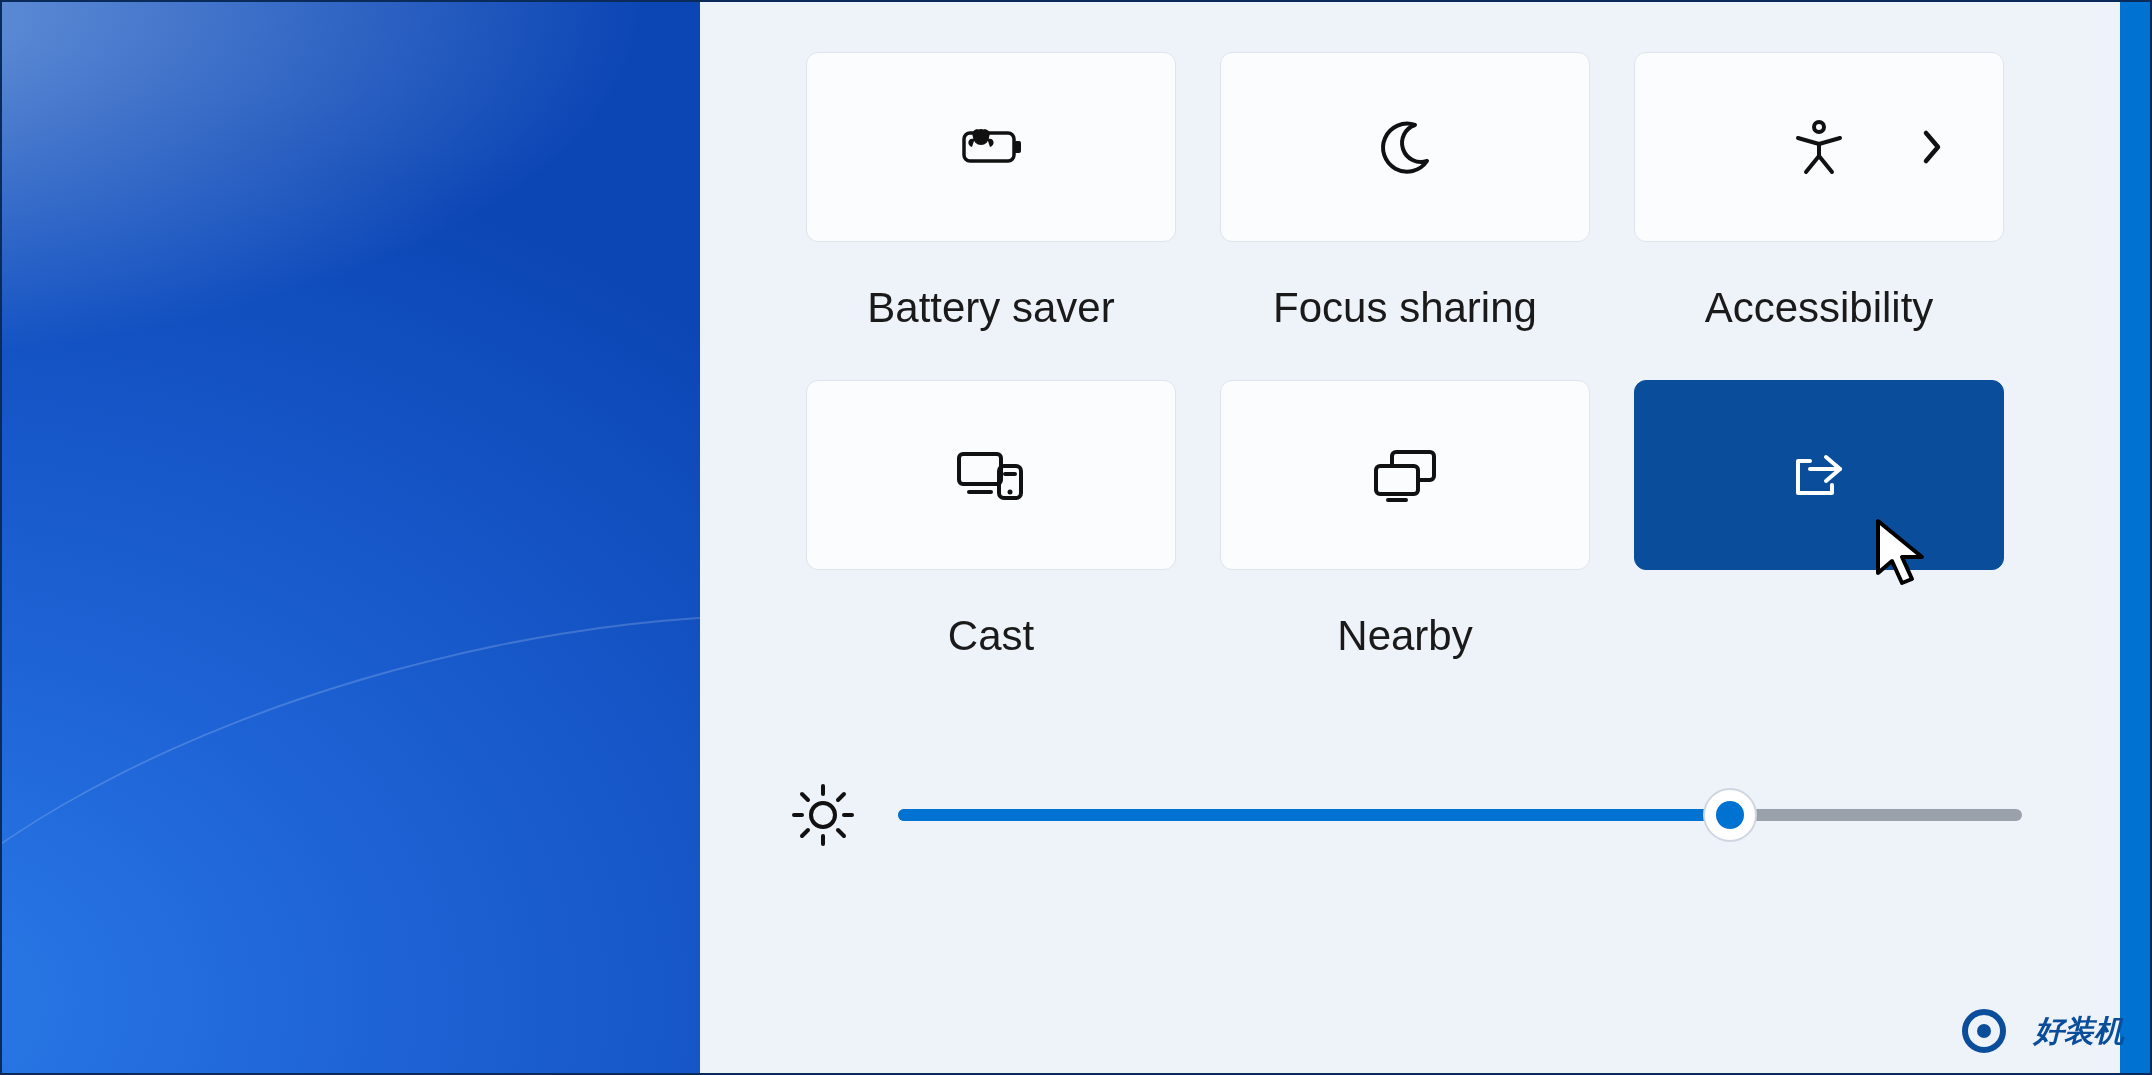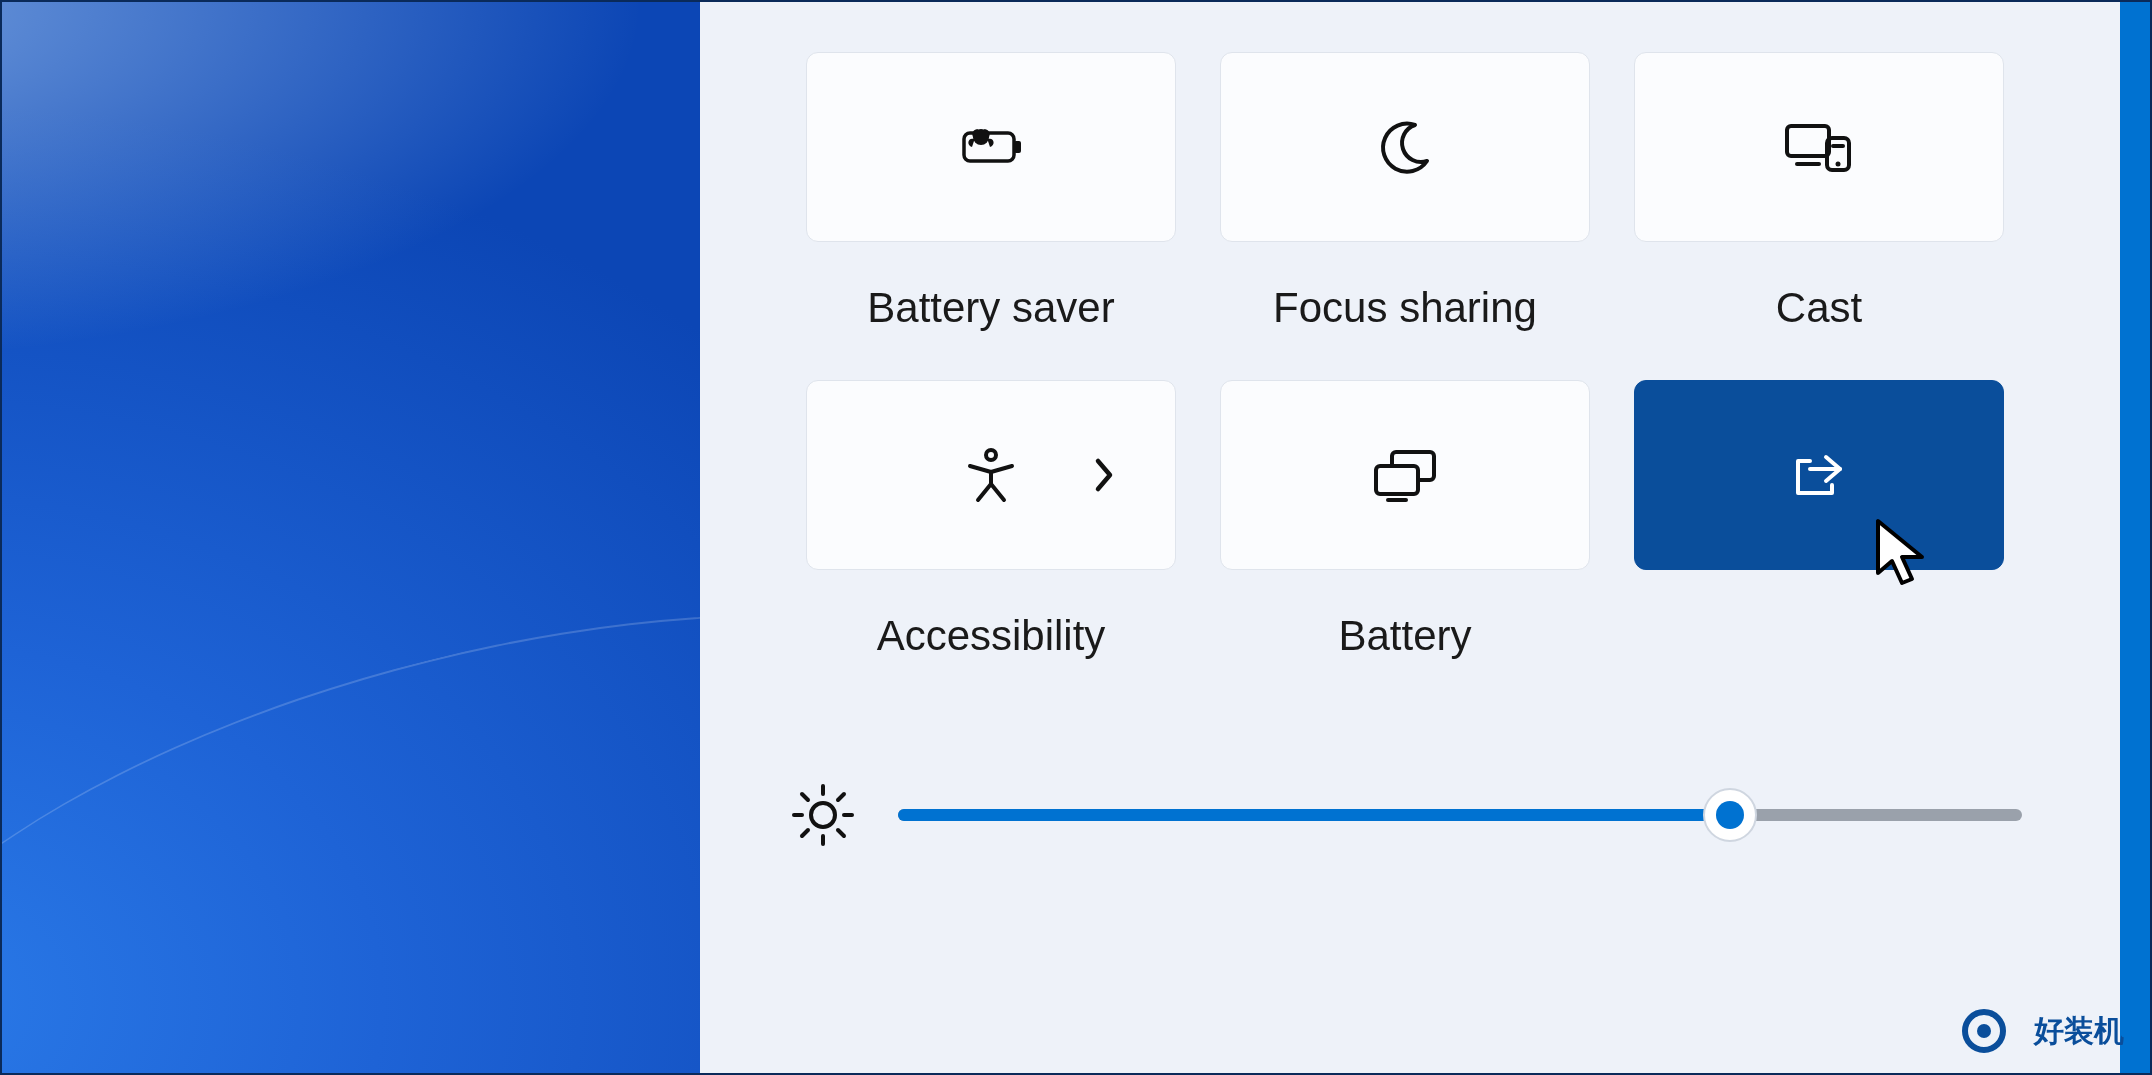--- a/index.html
+++ b/index.html
@@ -147,20 +147,21 @@
     .watermark {
       position: absolute;
       right: 26px;
       bottom: 20px;
       display: flex;
       align-items: center;
       gap: 28px;
       font-size: 30px;
       color: #0a4e9b;
       font-weight: 600;
+      font-style: italic;
     }
     .watermark .wm-ring{
       width:44px;height:44px;border-radius:50%;
       border:6px solid #0a4e9b;
       display:flex;align-items:center;justify-content:center;
     }
     .watermark .wm-dot{
       width:14px;height:14px;border-radius:50%;background:#0a4e9b;
     }
 
@@ -199,63 +200,63 @@
               <path d="M40 8 A24 24 0 1 0 52 44 A18 18 0 0 1 40 8 Z"></path>
             </svg>
           </span>
         </div>
         <div class="tile-label">Focus sharing</div>
       </div>
 
       <div class="tile-group">
         <div class="tile">
           <span>
+            <svg width="58" height="58" viewBox="0 0 58 58" fill="none" stroke="#111" stroke-width="4" stroke-linecap="round" stroke-linejoin="round">
+              <circle cx="29" cy="9" r="5"></circle>
+              <path d="M8 20 L29 26 L50 20"></path>
+              <path d="M29 26 L29 38"></path>
+              <path d="M29 38 L16 54"></path>
+              <path d="M29 38 L42 54"></path>
+            </svg>
+          </span>
+          <span class="chevron-sub">
+            <svg width="26" height="40" viewBox="0 0 26 40" fill="none" stroke="#111" stroke-width="4.5" stroke-linecap="round" stroke-linejoin="round">
+              <path d="M7 6 L19 20 L7 34"></path>
+            </svg>
+          </span>
+        </div>
+        <div class="tile-label">Accessibility</div>
+      </div>
+
+      <div class="tile-group">
+        <div class="tile">
+          <span>
             <svg width="72" height="54" viewBox="0 0 72 54" fill="none" stroke="#111" stroke-width="4" stroke-linecap="round" stroke-linejoin="round">
               <rect x="4" y="6" width="42" height="30" rx="4"></rect>
               <line x1="14" y1="44" x2="36" y2="44"></line>
               <rect x="44" y="18" width="22" height="32" rx="5"></rect>
               <circle cx="55" cy="44" r="2.5" fill="#111" stroke="none"></circle>
               <line x1="50" y1="26" x2="60" y2="26"></line>
             </svg>
           </span>
         </div>
         <div class="tile-label">Cast</div>
       </div>
 
       <div class="tile-group">
         <div class="tile">
           <span>
-            <svg width="58" height="58" viewBox="0 0 58 58" fill="none" stroke="#111" stroke-width="4" stroke-linecap="round" stroke-linejoin="round">
-              <circle cx="29" cy="9" r="5"></circle>
-              <path d="M8 20 L29 26 L50 20"></path>
-              <path d="M29 26 L29 38"></path>
-              <path d="M29 38 L16 54"></path>
-              <path d="M29 38 L42 54"></path>
-            </svg>
-          </span>
-          <span class="chevron-sub">
-            <svg width="26" height="40" viewBox="0 0 26 40" fill="none" stroke="#111" stroke-width="4.5" stroke-linecap="round" stroke-linejoin="round">
-              <path d="M7 6 L19 20 L7 34"></path>
-            </svg>
-          </span>
-        </div>
-        <div class="tile-label">Accessibility</div>
-      </div>
-
-      <div class="tile-group">
-        <div class="tile">
-          <span>
             <svg width="70" height="54" viewBox="0 0 70 54" fill="none" stroke="#111" stroke-width="4" stroke-linecap="round" stroke-linejoin="round">
               <rect x="22" y="4" width="42" height="28" rx="4"></rect>
               <rect x="6" y="18" width="42" height="28" rx="4" fill="#fbfcfe"></rect>
               <line x1="18" y1="52" x2="36" y2="52"></line>
             </svg>
           </span>
         </div>
-        <div class="tile-label">Battery</div>
+        <div class="tile-label">Nearby</div>
       </div>
 
       <div class="tile-group">
         <div class="tile active">
           <span>
             <svg width="58" height="52" viewBox="0 0 58 52" fill="none" stroke="#fff" stroke-width="4" stroke-linecap="round" stroke-linejoin="round">
               <path d="M36 8 L50 20 L36 32"></path>
               <path d="M50 20 L20 20"></path>
               <path d="M20 12 L8 12 L8 44 L42 44 L42 36"></path>
             </svg>

